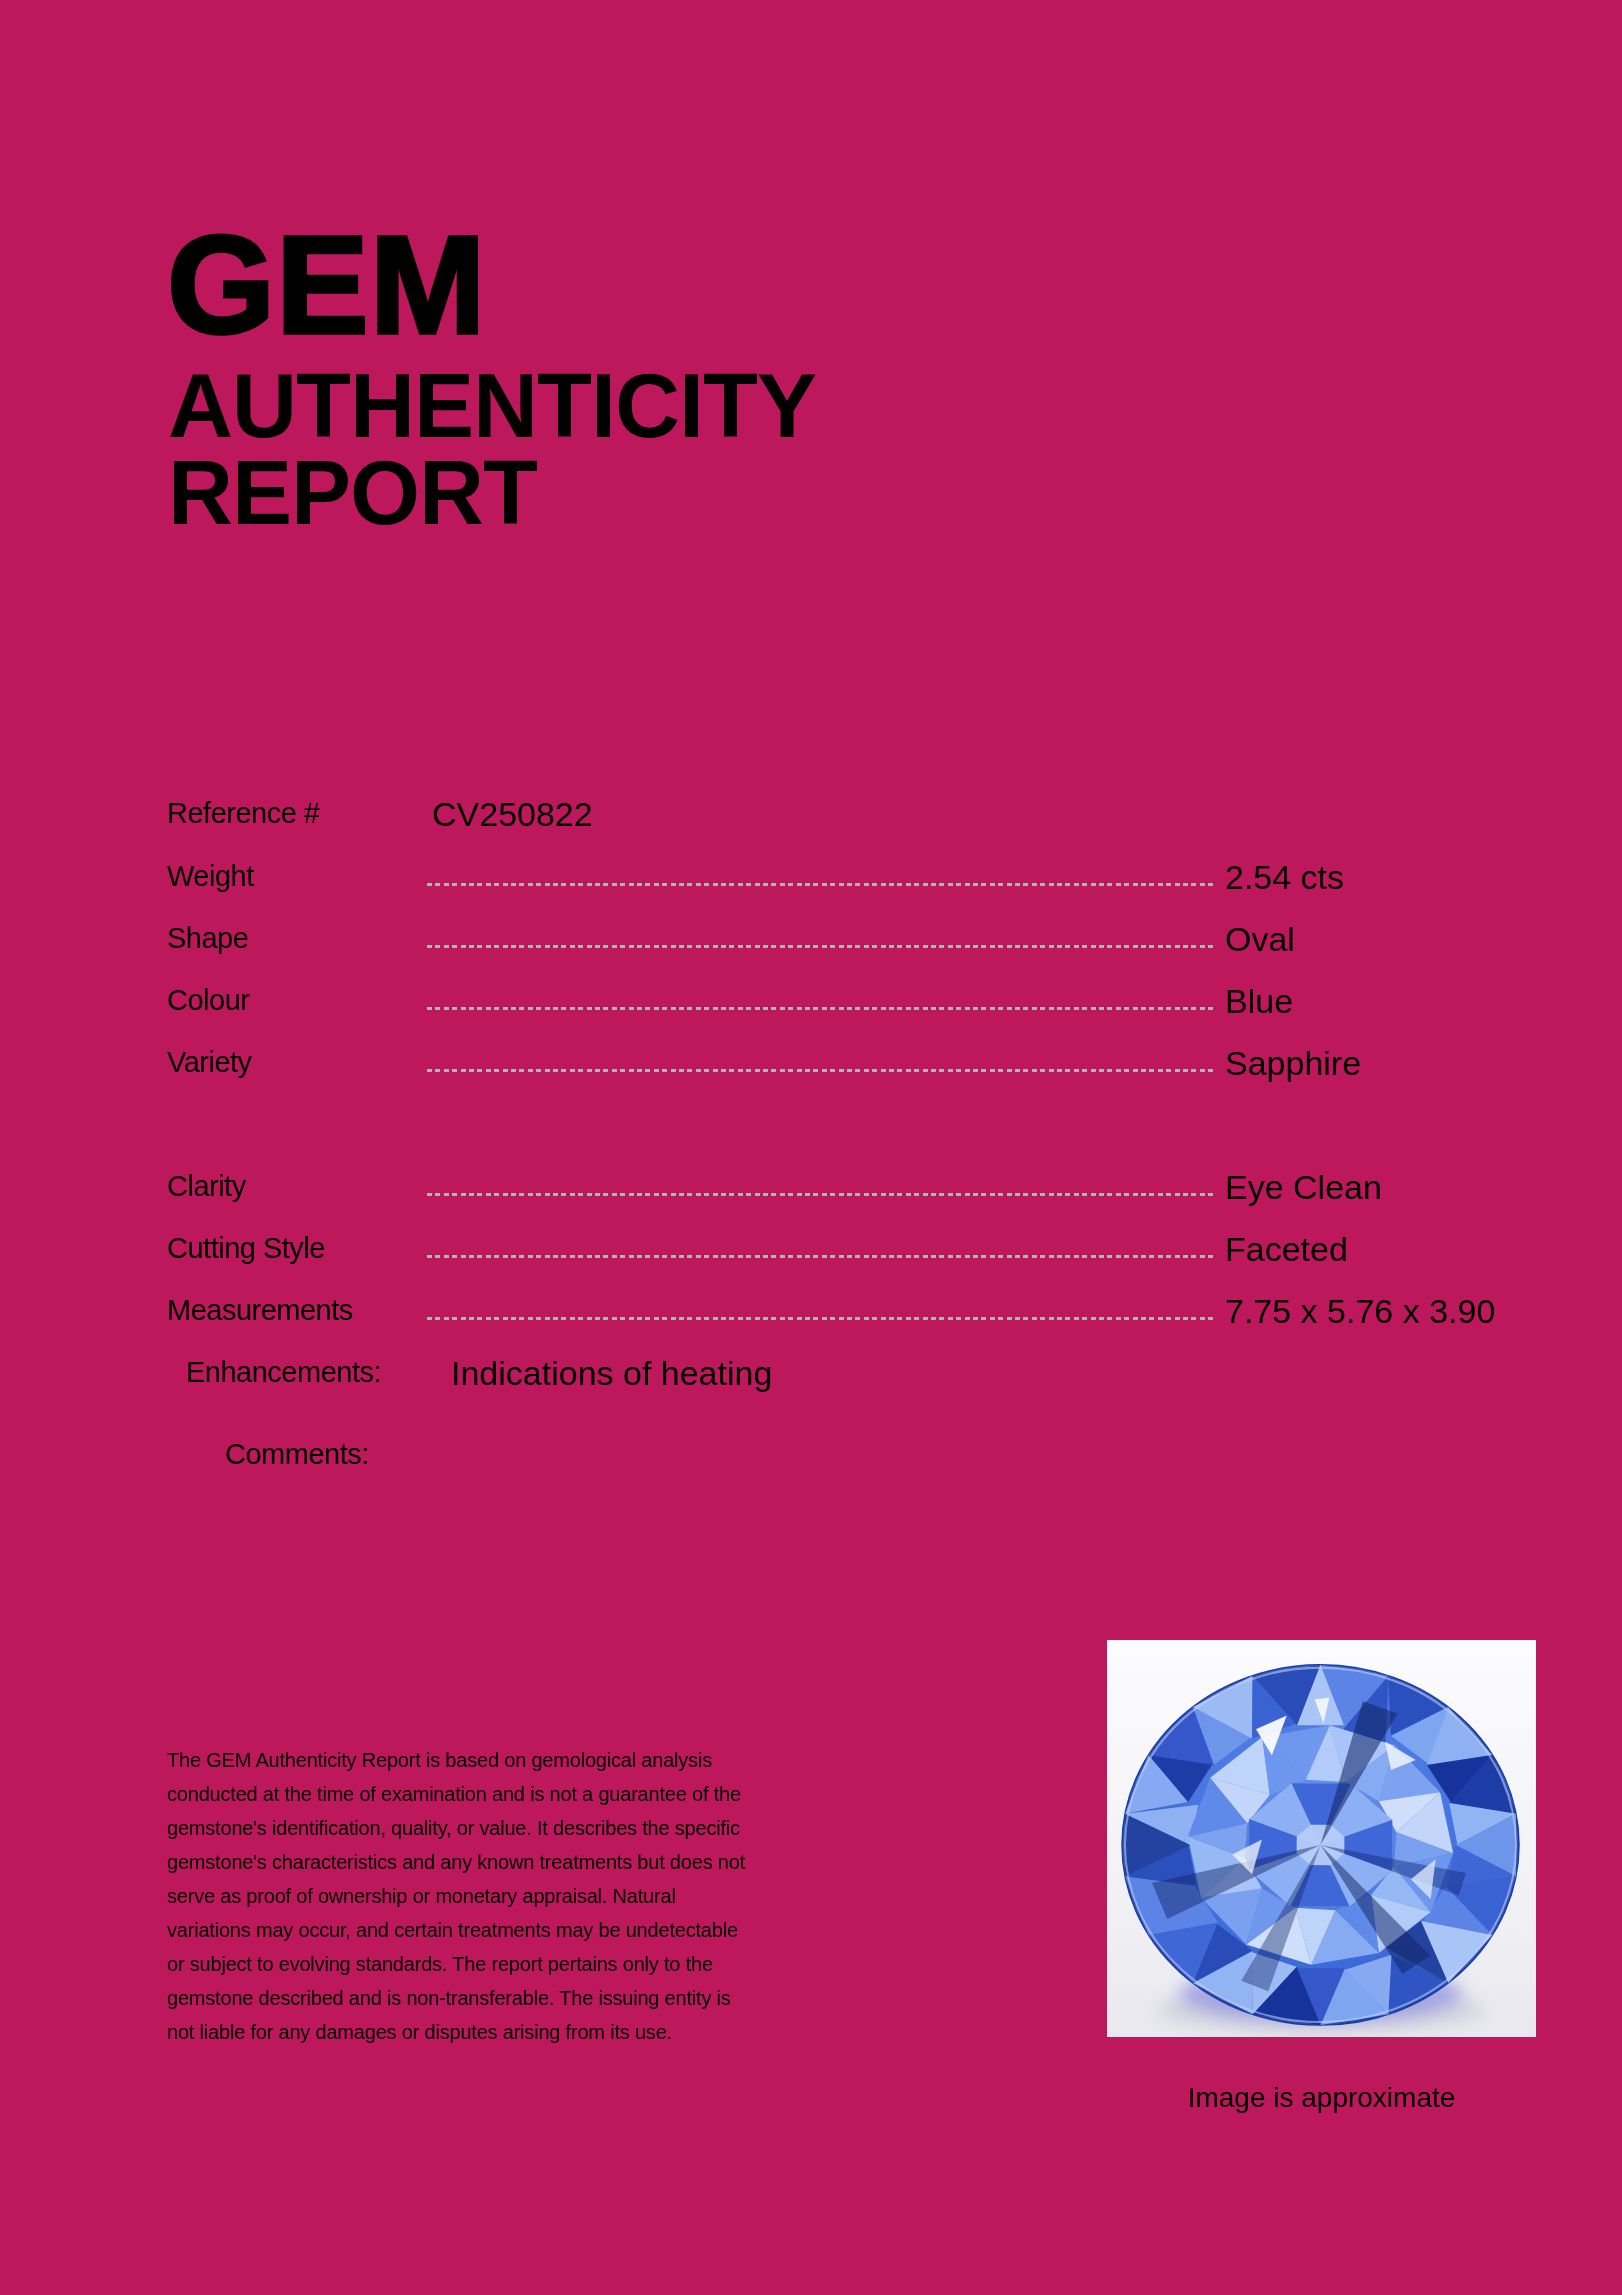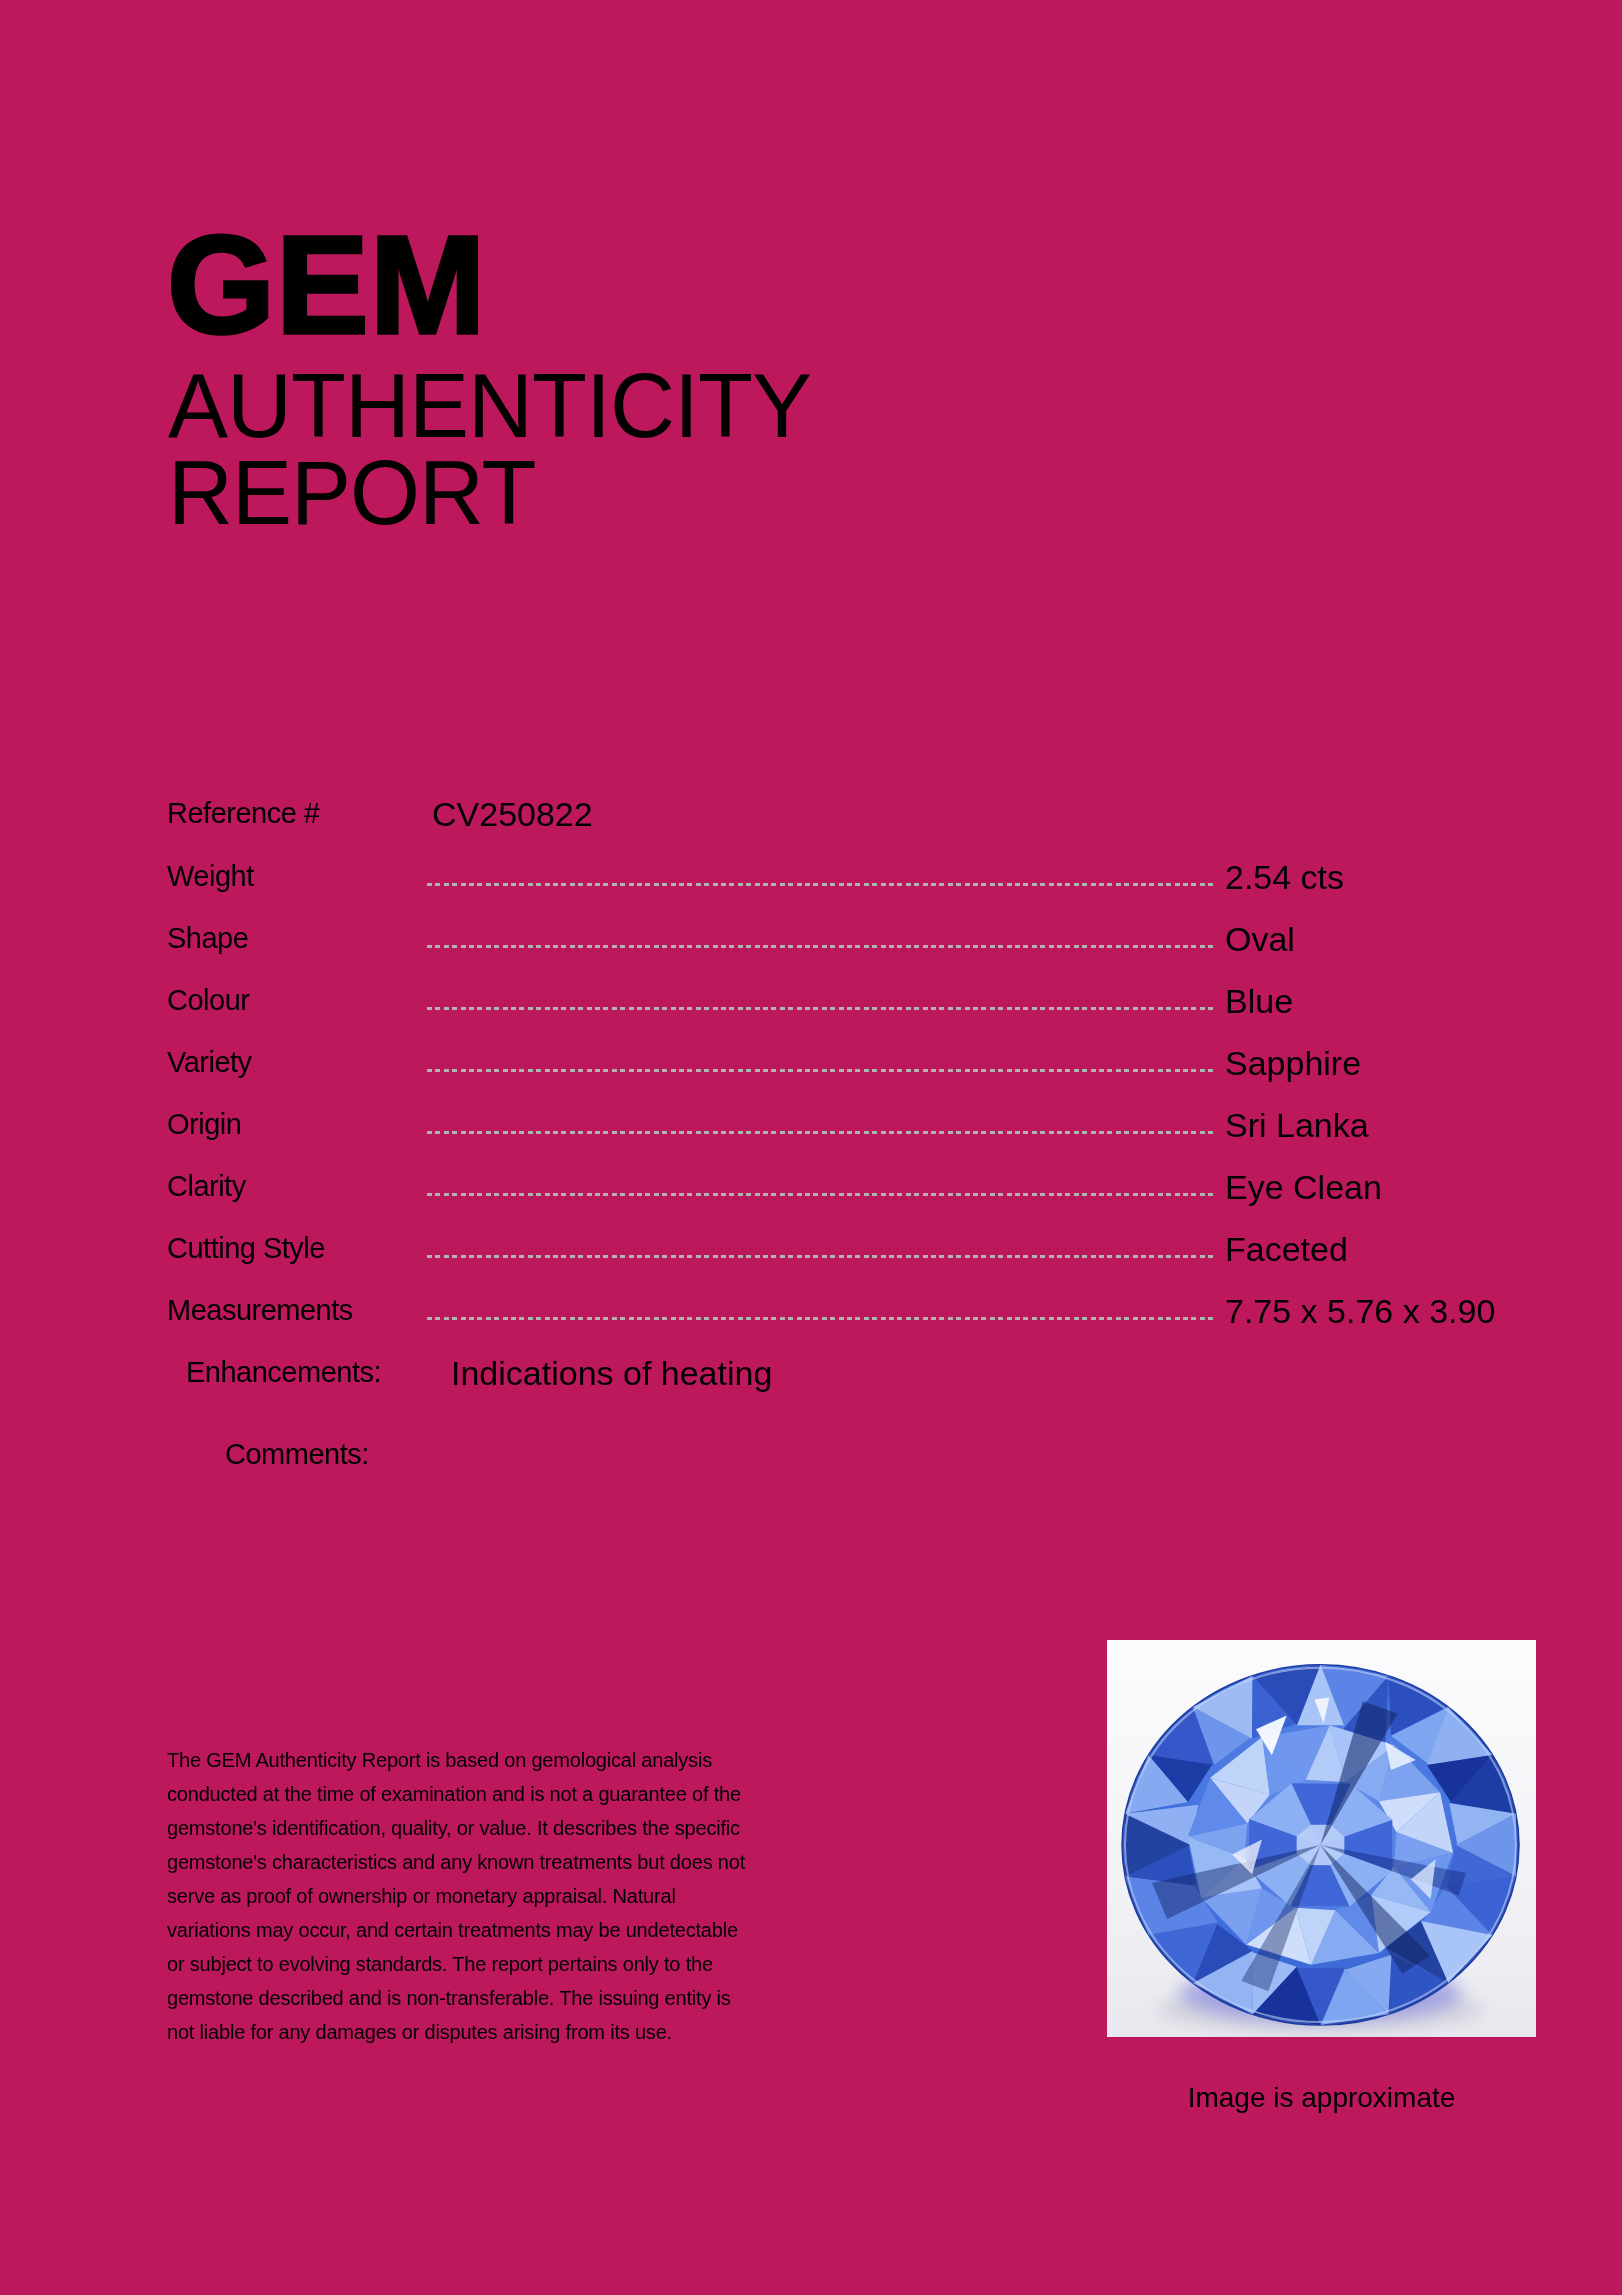--- a/index.html
+++ b/index.html
@@ -13,21 +13,21 @@
   }
   
   .title{
     position:absolute;left:167px;top:215px;
     font-size:139px;font-weight:700;line-height:139px;
     letter-spacing:1px;
     -webkit-text-stroke:3.5px #000000;
   }
   .subtitle{
     position:absolute;left:168px;top:363px;
-    font-size:90px;font-weight:400;line-height:87px;
+    font-size:90px;font-weight:700;line-height:87px;
     letter-spacing:-1px;
     white-space:pre-line;
   }
   
   .row{position:absolute;left:167px;width:1307px;height:40px;}
   .row .lbl{
     position:absolute;left:0;top:0;
     font-size:29px;line-height:40px;letter-spacing:-0.5px;
     white-space:nowrap;
   }
@@ -92,25 +92,20 @@
     <span class="leader"></span>
     <span class="val">Blue</span>
   </div>
 
   <div class="row r4">
     <span class="lbl">Variety</span>
     <span class="leader"></span>
     <span class="val">Sapphire</span>
   </div>
 
-  <div class="row r5">
-    <span class="lbl">Origin</span>
-    <span class="leader"></span>
-    <span class="val">Sri Lanka</span>
-  </div>
 
   <div class="row r6">
     <span class="lbl">Clarity</span>
     <span class="leader"></span>
     <span class="val">Eye Clean</span>
   </div>
 
   <div class="row r7">
     <span class="lbl">Cutting Style</span>
     <span class="leader"></span>

